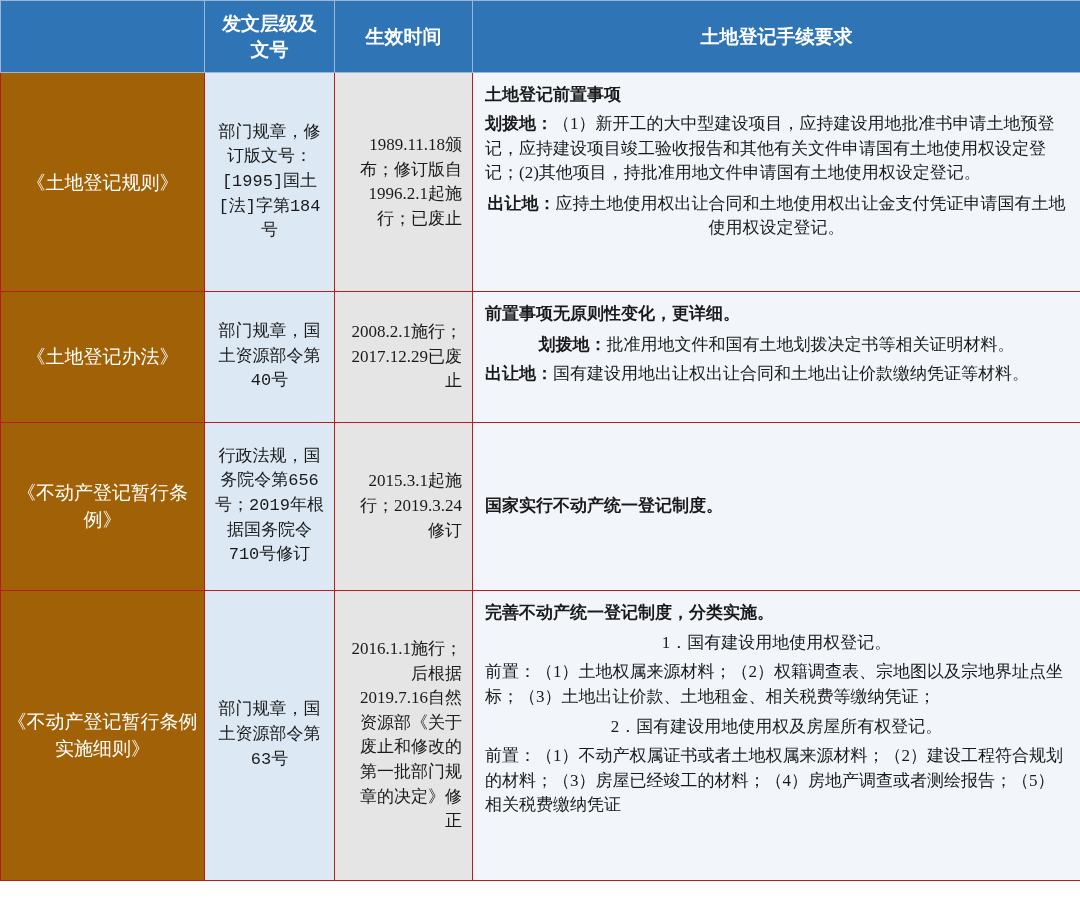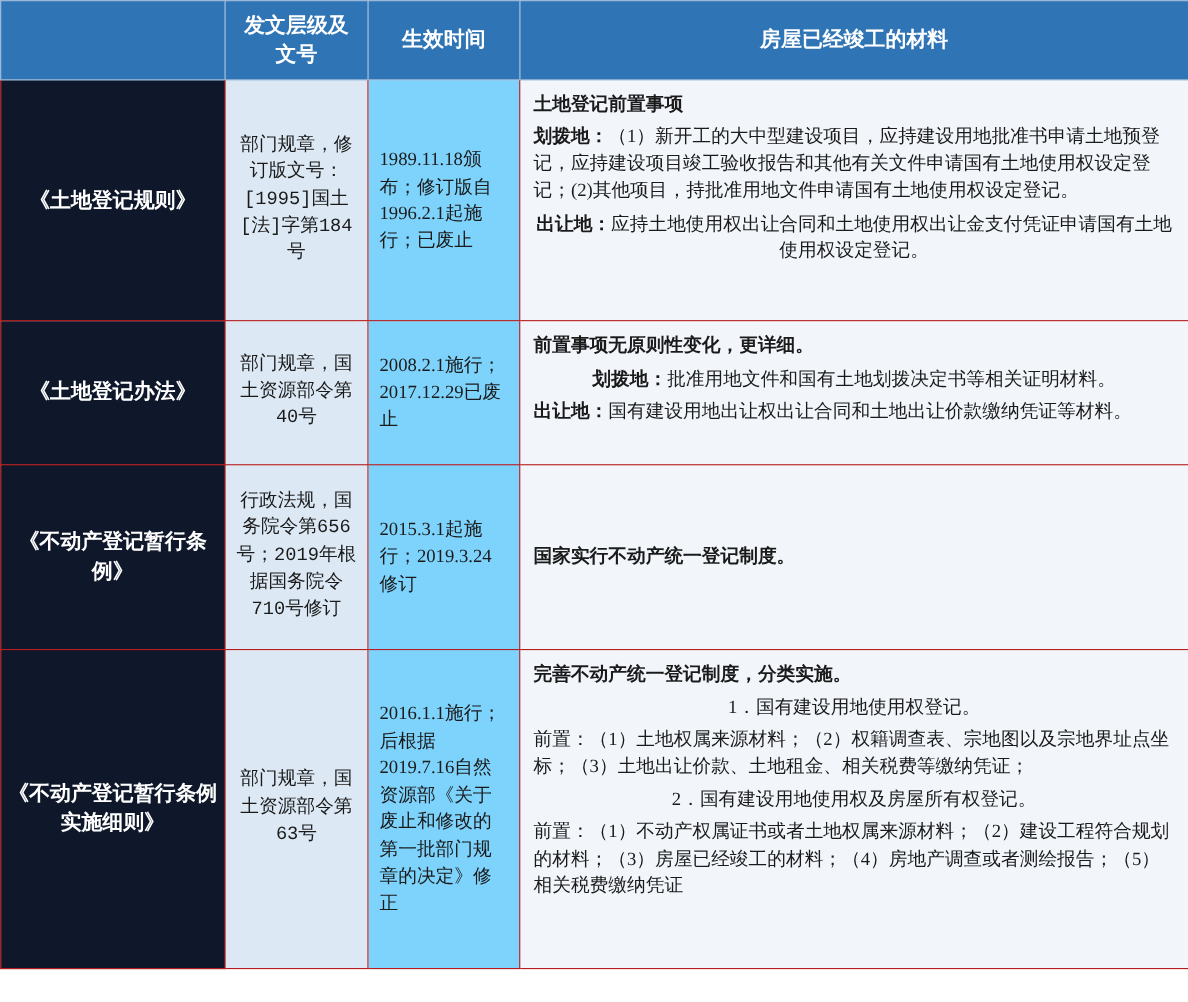--- a/index.html
+++ b/index.html
@@ -40,40 +40,40 @@
     background: #2f74b5;
   }
 
   td {
     border: 1px solid #b91c1c;
     vertical-align: middle;
     line-height: 1.45;
   }
 
   td.col-name {
-    background: #0f172a;
+    background: #a16207;
     color: #ffffff;
-    font-weight: bold;
+    font-weight: normal;
     font-size: 19px;
     text-align: center;
     padding: 8px 6px;
   }
   td.col-level {
     background: #dce9f5;
     color: #1a1a1a;
     font-size: 17px;
     text-align: center;
     padding: 8px 10px;
     font-family: Liberation Mono, monospace;
   }
   td.col-date {
-    background: #7dd3fc;
+    background: #e5e5e5;
     color: #1a1a1a;
     font-size: 17px;
-    text-align: left;
+    text-align: right;
     padding: 8px 10px;
   }
   td.col-req {
     background: #f2f6fb;
     color: #1a1a1a;
     font-size: 17px;
     text-align: left;
     padding: 10px 12px;
     vertical-align: top;
   }
@@ -102,21 +102,21 @@
     <col class="c0">
       <col class="c1">
       <col class="c2">
       <col class="c3">
   </colgroup>
   <thead>
     <tr>
       <th class="empty-head"></th>
       <th>发文层级及文号</th>
       <th>生效时间</th>
-      <th>房屋已经竣工的材料</th>
+      <th>土地登记手续要求</th>
     </tr>
   </thead>
   <tbody>
     <tr class="row-0">
       <td class="col-name">《土地登记规则》</td>
       <td class="col-level">部门规章，修订版文号：[1995]国土[法]字第184号</td>
       <td class="col-date">1989.11.18颁布；修订版自1996.2.1起施行；已废止</td>
       <td class="col-req">
         <p class="para b">土地登记前置事项</p>
         <p class="para"><span class="b">划拨地：</span><span>（1）新开工的大中型建设项目，应持建设用地批准书申请土地预登记，应持建设项目竣工验收报告和其他有关文件申请国有土地使用权设定登记；(2)其他项目，持批准用地文件申请国有土地使用权设定登记。</span></p>

